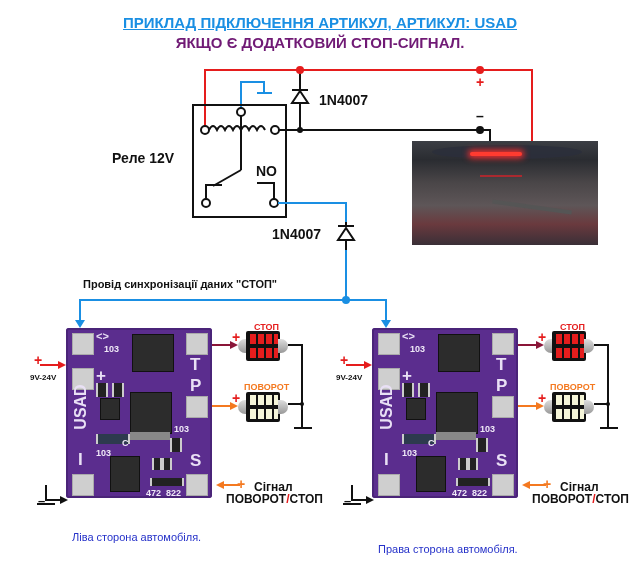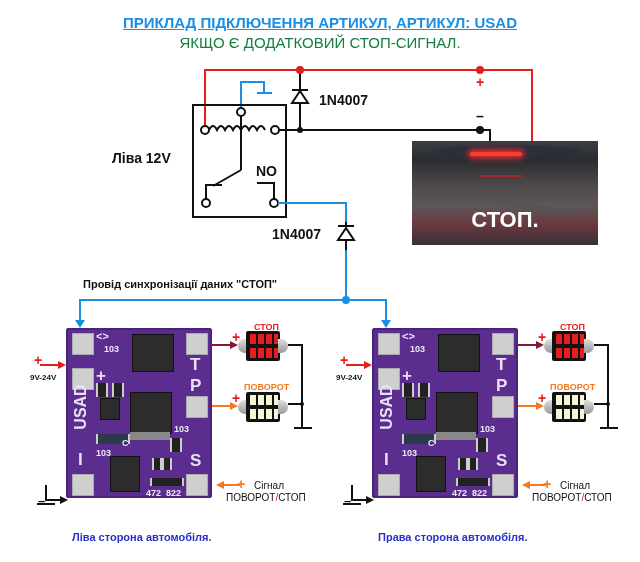--- a/index.html
+++ b/index.html
@@ -1,19 +1,19 @@
 <!DOCTYPE html>
 <html><head>
 <meta charset="utf-8">
 <style>
   html, body { margin:0; padding:0; background:#ffffff; }
   body { width:640px; height:562px; position:relative; overflow:hidden; font-family:"Liberation Sans", sans-serif; }
   .abs { position:absolute; }
   .title1 { left:0; width:640px; top:14px; text-align:center; font-weight:bold; font-size:15px; color:#1a8fe3; text-decoration:underline; }
-  .title2 { left:0; width:640px; top:34px; text-align:center; font-weight:normal; font-size:15px; color:#15803d; }
+  .title2 { left:0; width:640px; top:34px; text-align:center; font-weight:bold; font-size:15px; color:#701a75; }
   .lbl { font-weight:bold; color:#111; }
   .relay-label { left:112px; top:150px; font-size:14px; }
   .no-label { left:256px; top:163px; font-size:14px; }
   .diode1-label { left:319px; top:92px; font-size:14px; }
   .diode2-label { left:272px; top:226px; font-size:14px; }
   .sync-label { left:83px; top:278px; font-size:11px; }
   svg { position:absolute; left:0; top:0; }
   .photo { left:412px; top:141px; width:186px; height:104px; overflow:hidden;
      background:linear-gradient(180deg,#3b3e44 0%,#2a2c31 18%,#4a4648 40%,#5e5658 62%,#6a3a3e 80%,#3a2f37 100%); }
   .photo .bar { position:absolute; left:58px; top:11px; width:52px; height:4px; background:#ff3b30; box-shadow:0 0 6px 2px #ff2d2d; border-radius:2px; }
@@ -36,22 +36,22 @@
   .lamp .body { position:absolute; left:8px; top:0; width:34px; height:30px; background:#111; border-radius:2px; }
   .lamp .capL, .lamp .capR { position:absolute; top:8px; width:10px; height:14px; background:linear-gradient(#ddd,#999); }
   .lamp .capL { left:0; border-radius:7px 0 0 7px; }
   .lamp .capR { right:0; border-radius:0 7px 7px 0; }
   .lamp .led { position:absolute; width:6px; height:10px; }
   .small-red { color:#e51d1d; font-weight:bold; font-size:9px; }
   .small-orange { color:#f47920; font-weight:bold; font-size:9px; }
   .plus-red { color:#e51d1d; font-weight:bold; font-size:14px; }
   .plus-orange { color:#f47920; font-weight:bold; font-size:14px; }
   .volt { font-size:8px; font-weight:bold; color:#111; }
-  .sig1 { font-size:10px; font-weight:normal; color:#111; }
-  .side-label { font-size:11px; font-weight:bold; color:#2531c9; }
+  .sig1 { font-size:12px; font-weight:bold; color:#111; }
+  .side-label { font-size:11px; font-weight:normal; color:#2531c9; }
 </style>
 </head>
 <body>
 
 <div class="abs title1">ПРИКЛАД ПІДКЛЮЧЕННЯ АРТИКУЛ, АРТИКУЛ: USAD</div>
 <div class="abs title2">ЯКЩО Є ДОДАТКОВИЙ СТОП-СИГНАЛ.</div>
 
 <svg width="640" height="562">
 
   <polyline points="205,128 205,70 532,70 532,141" fill="none" stroke="#e51d1d" stroke-width="2"></polyline>
@@ -120,33 +120,32 @@
   <line x1="518" y1="406" x2="538" y2="406" stroke="#f47920" stroke-width="2"></line>
   <polygon points="536,402 544,406 536,410" fill="#f47920"></polygon>
   <polyline points="594,345 608,345 608,428" fill="none" stroke="#111" stroke-width="2"></polyline>
   <line x1="594" y1="404" x2="608" y2="404" stroke="#111" stroke-width="2"></line>
   <circle cx="608" cy="404" r="2" fill="#111"></circle>
   <line x1="600" y1="428" x2="618" y2="428" stroke="#111" stroke-width="2"></line>
   <line x1="528" y1="485" x2="546" y2="485" stroke="#f47920" stroke-width="2"></line>
   <polygon points="530,481 522,485 530,489" fill="#f47920"></polygon>
 </svg>
 
-<div class="abs lbl relay-label">Ліва 12V</div>
+<div class="abs lbl relay-label">Реле 12V</div>
 <div class="abs lbl no-label">NO</div>
 <div class="abs lbl diode1-label">1N4007</div>
 <div class="abs lbl diode2-label">1N4007</div>
 <div class="abs plus-red" style="left:476px;top:74px;">+</div>
 <div class="abs lbl" style="left:476px;top:108px;font-size:14px;">–</div>
 
 <div class="abs photo">
   <div class="spoiler"></div>
   <div class="bar"></div>
   <div class="bar2"></div>
   <div class="wiper"></div>
-  <div class="txt t2">СТОП.</div>
 </div>
 
 <div class="abs lbl sync-label">Провід синхронізації даних "СТОП"</div>
 
 <div class="abs plus-red" style="left:34px;top:352px;">+</div>
 <div class="abs volt" style="left:30px;top:373px;">9V-24V</div>
 <div class="abs lbl" style="left:38px;top:493px;font-size:13px;">–</div>
 
 <div class="abs pcb" style="left:66px;top:328px;">
   <div class="pad" style="left:6px;top:5px;"></div>
@@ -285,13 +284,13 @@
   <div class="led" style="left:12px;top:17px;background:#f5f5d8;"></div>
     <div class="led" style="left:20px;top:17px;background:#f5f5d8;"></div>
     <div class="led" style="left:28px;top:17px;background:#f5f5d8;"></div>
     <div class="led" style="left:36px;top:17px;background:#f5f5d8;width:4px;"></div>
 </div>
 
 <div class="abs plus-orange" style="left:543px;top:476px;">+</div>
 <div class="abs sig1" style="left:560px;top:480px;">Сігнал</div>
 <div class="abs sig1" style="left:532px;top:492px;"><span>ПОВОРОТ</span><span style="color:#e51d1d">/</span><span>СТОП</span></div>
 
-<div class="abs side-label" style="left:378px;top:531px;">Права сторона автомобіля.</div>
+<div class="abs side-label" style="left:378px;top:543px;">Права сторона автомобіля.</div>
 
 </body></html>

